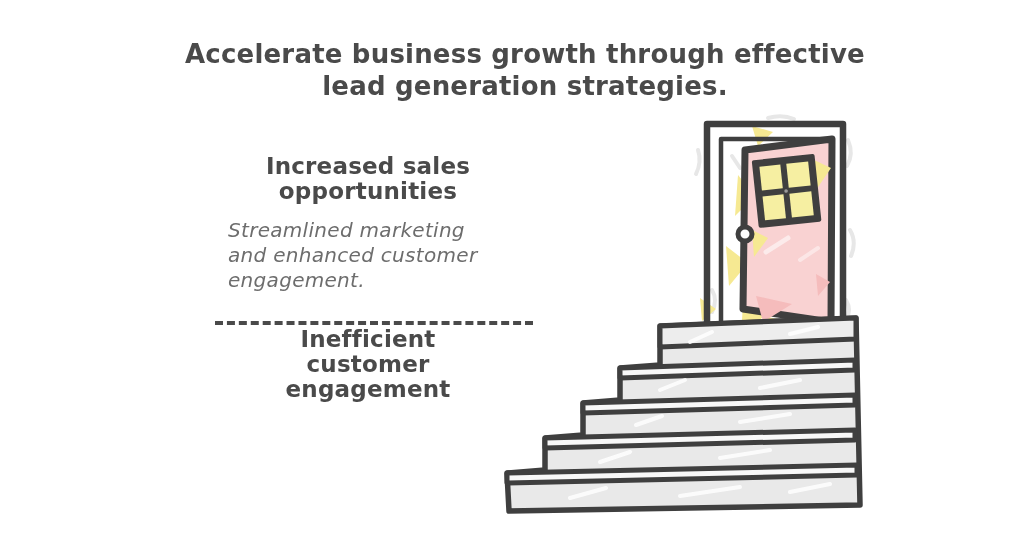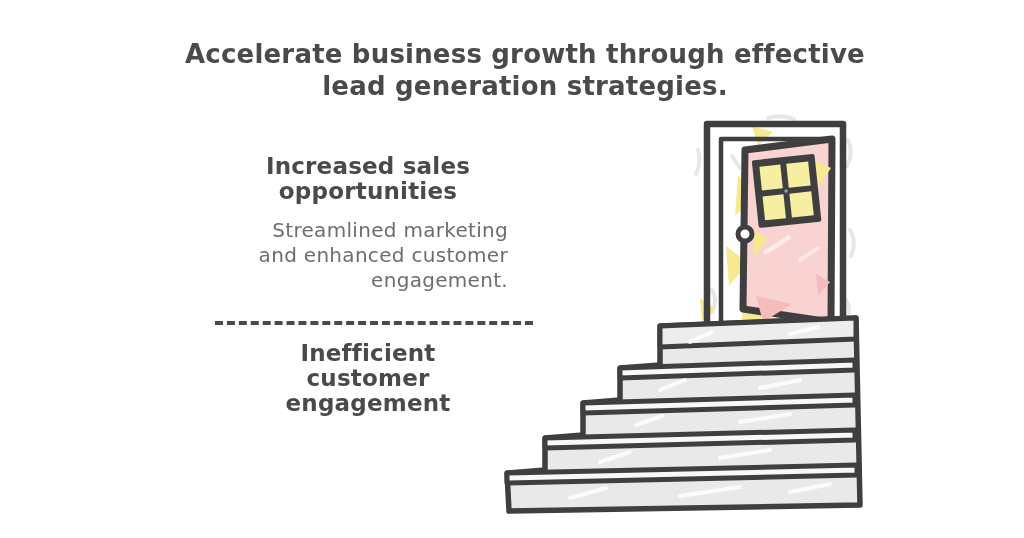--- a/index.html
+++ b/index.html
@@ -30,27 +30,27 @@
     text-align:center;
     font-size:26px;font-weight:bold;color:var(--ink-strong);
     line-height:32px;letter-spacing:.2px;
   }
   .block-heading{
     position:absolute;text-align:center;
     font-size:23px;font-weight:bold;color:var(--ink-strong);
     line-height:25px;letter-spacing:.2px;
   }
   .block-desc{
-    position:absolute;text-align:right;
+    position:absolute;text-align:left;
     font-size:20px;font-weight:normal;color:var(--ink-muted);
-    line-height:25px;letter-spacing:.3px;
+    line-height:25px;letter-spacing:.3px;font-style:italic;
   }
   .benefit-heading{left:253px;top:154px;width:230px;}
   .benefit-desc{left:228px;top:218px;width:280px;}
-  .problem-heading{left:238px;top:341px;width:260px;text-align:center;}
+  .problem-heading{left:238px;top:327px;width:260px;text-align:center;}
   .problem-desc{left:248px;top:405px;width:240px;}
 
   .divider{
     position:absolute;left:215px;top:321px;width:318px;height:0;
     border-top:4px dashed var(--ink-strong);
   }
 
   .illustration{position:absolute;left:0;top:0;width:1024px;height:538px;}
   .stroke-ink{stroke:var(--ink);fill:none;stroke-linecap:round;stroke-linejoin:round;}
 </style>

